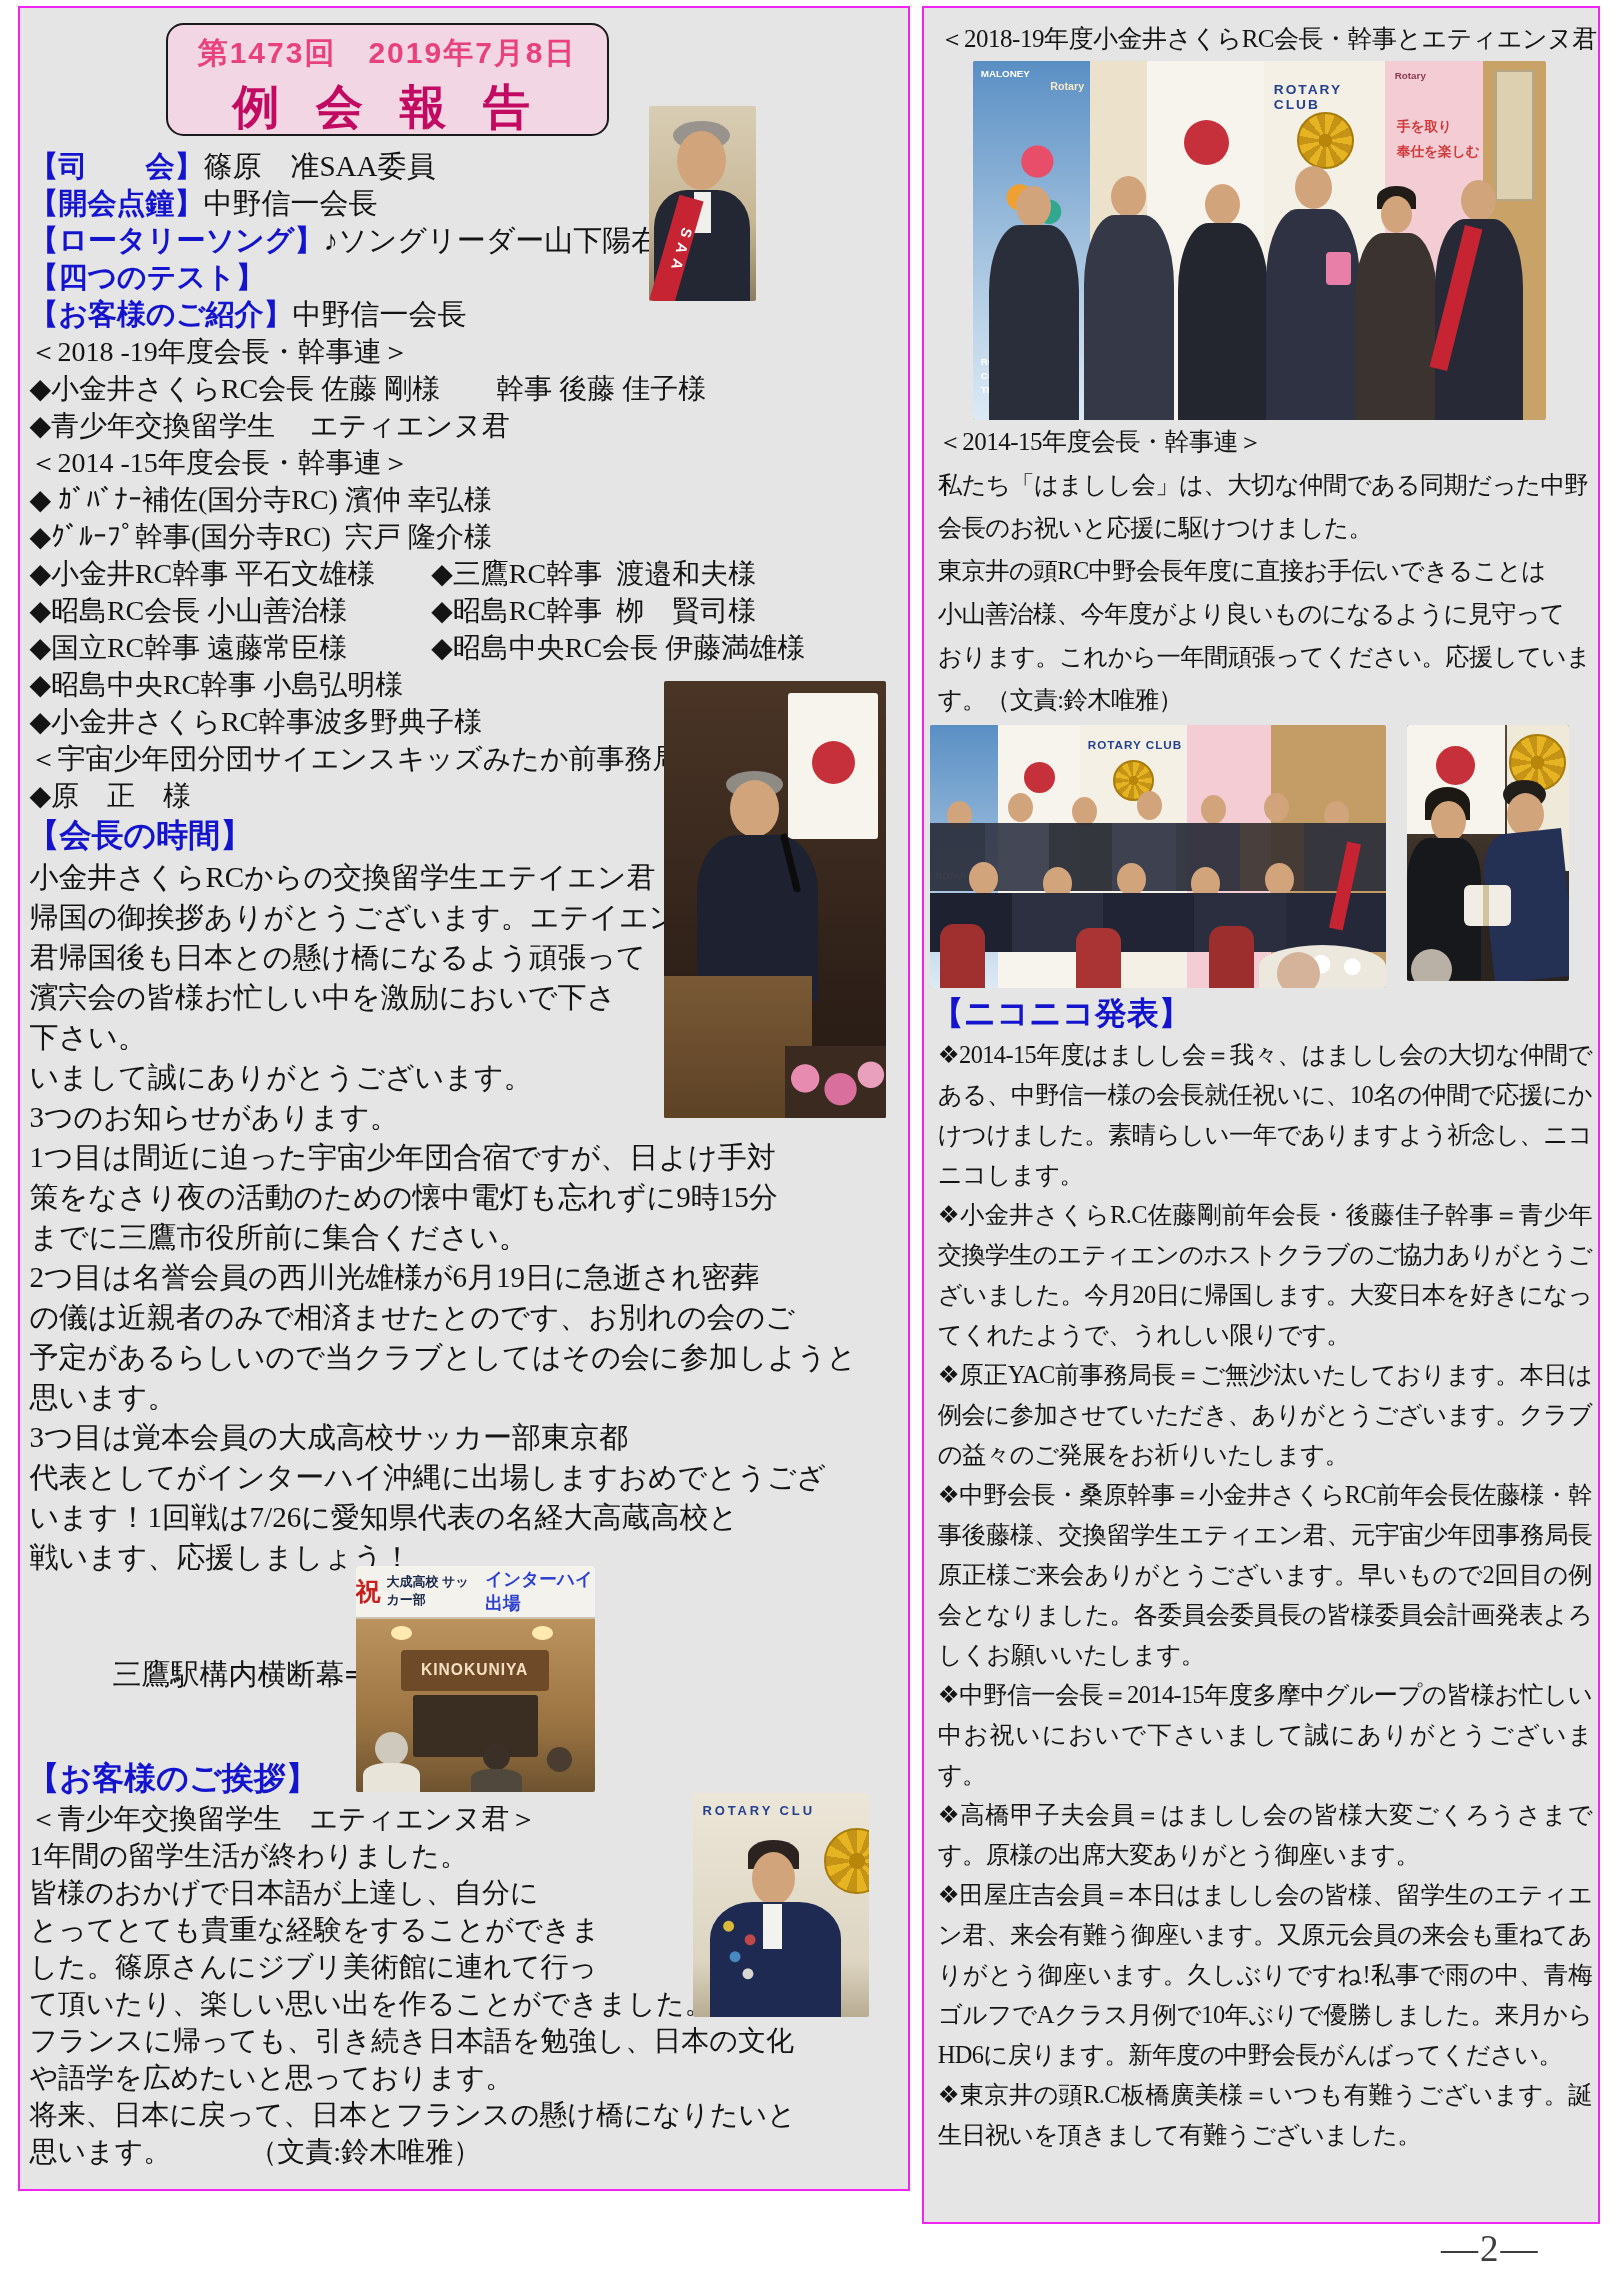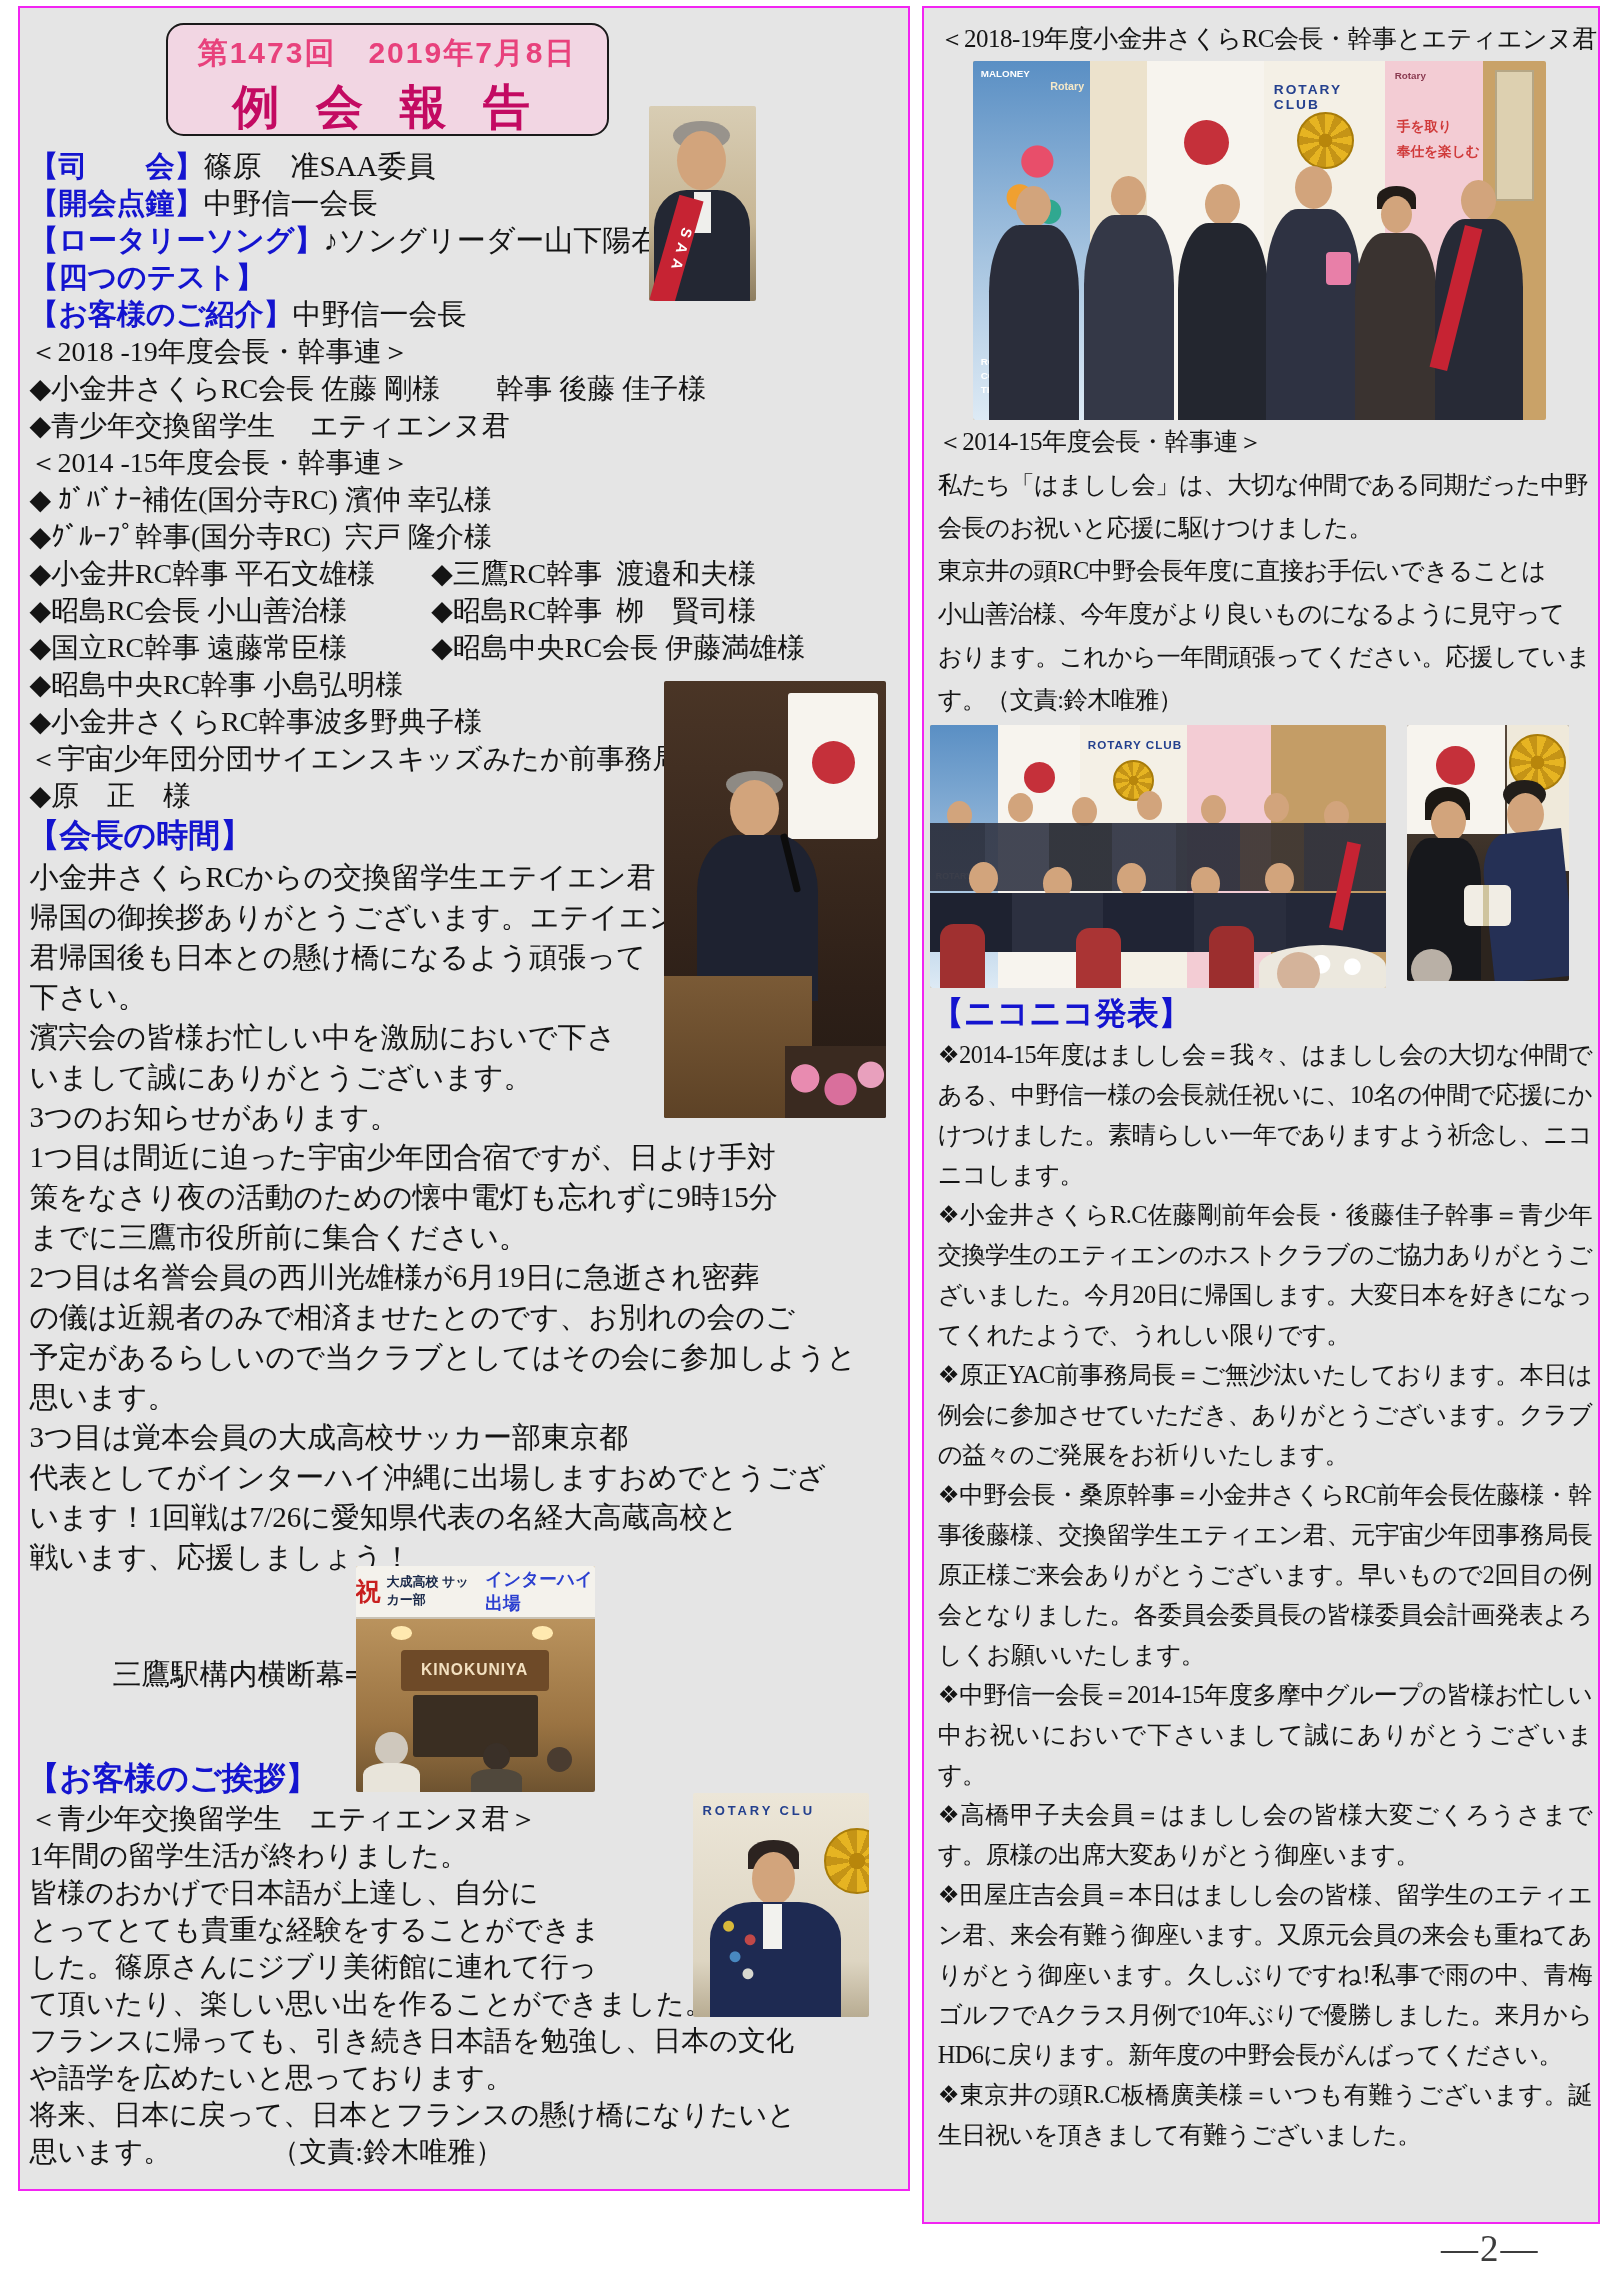--- a/index.html
+++ b/index.html
@@ -16,21 +16,21 @@
   .t2{font-family:"Liberation Sans","DejaVu Sans",sans-serif;font-weight:bold;font-size:47px;color:#c30a62;letter-spacing:11.7px;margin-top:2px;}
 
   .ln{font-size:29px;line-height:37px;white-space:pre;padding-left:9.8px;}
   .bl{color:#1414cf;font-weight:bold;font-family:"Liberation Sans","DejaVu Sans",sans-serif;}
   .sech{color:#1414cf;font-weight:bold;font-family:"Liberation Sans","DejaVu Sans",sans-serif;
         font-size:32px;line-height:43px;padding-left:7.8px;white-space:pre;}
   .pln{font-size:29px;line-height:40px;white-space:pre;padding-left:9.8px;}
   .gln{font-size:28px;line-height:37px;white-space:pre;padding-left:9.8px;}
   .banner-row{height:180px;position:relative;}
   .banner-label{position:absolute;left:93px;top:78px;font-size:29px;white-space:pre;}
-  .credit{margin-left:100px;}
+  .credit{margin-left:78px;}
 
   
   .rcap{font-size:25px;line-height:45px;padding-left:15.6px;white-space:pre;letter-spacing:-0.5px;}
   .rcap2{font-size:25px;line-height:43px;padding-left:13.7px;white-space:pre;letter-spacing:-0.5px;}
   .rln{font-size:24.4px;line-height:43px;white-space:pre;padding-left:13.7px;letter-spacing:-0.6px;}
   .nico{font-size:24.4px;line-height:40px;padding:0 5.9px 0 13.7px;letter-spacing:-0.6px;text-align:justify;}
   .nhead{margin-top:2px;}
 
   
   .photo{position:absolute;overflow:hidden;border-radius:2px;}
@@ -81,22 +81,22 @@
       <div class="gln">◆小金井さくらRC幹事波多野典子様</div>
       <div class="gln">＜宇宙少年団分団サイエンスキッズみたか前事務局長＞</div>
       <div class="gln">◆原　正　様</div>
     </div>
 
     <div class="sech">【会長の時間】</div>
     <div>
       <div class="pln">小金井さくらRCからの交換留学生エテイエン君</div>
       <div class="pln">帰国の御挨拶ありがとうございます。エテイエン</div>
       <div class="pln">君帰国後も日本との懸け橋になるよう頑張って</div>
+      <div class="pln">濱宍会の皆様お忙しい中を激励においで下さ</div>
       <div class="pln">下さい。</div>
-      <div class="pln">濱宍会の皆様お忙しい中を激励においで下さ</div>
       <div class="pln">いまして誠にありがとうございます。</div>
       <div class="pln">3つのお知らせがあります。</div>
       <div class="pln">1つ目は間近に迫った宇宙少年団合宿ですが、日よけ手対</div>
       <div class="pln">策をなさり夜の活動のための懐中電灯も忘れずに9時15分</div>
       <div class="pln">までに三鷹市役所前に集合ください。</div>
       <div class="pln">2つ目は名誉会員の西川光雄様が6月19日に急逝され密葬</div>
       <div class="pln">の儀は近親者のみで相済ませたとのです、お別れの会のご</div>
       <div class="pln">予定があるらしいので当クラブとしてはその会に参加しようと</div>
       <div class="pln">思います。</div>
       <div class="pln">3つ目は覚本会員の大成高校サッカー部東京都</div>

